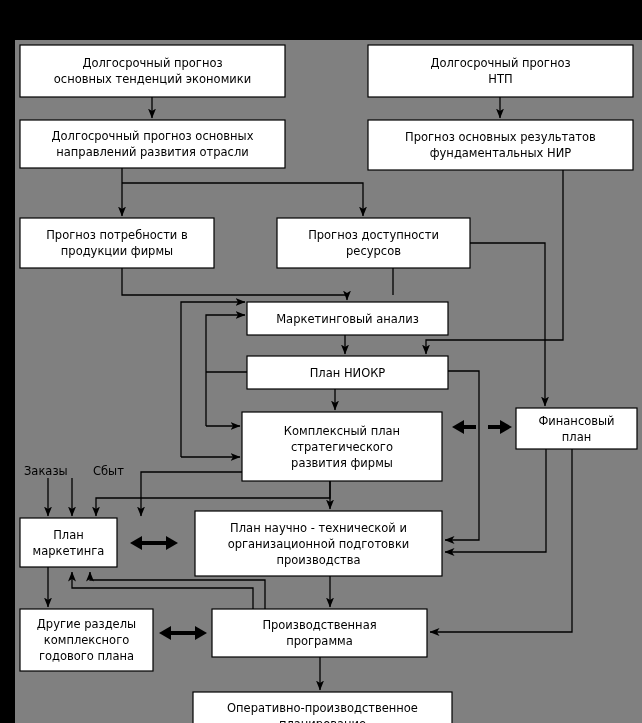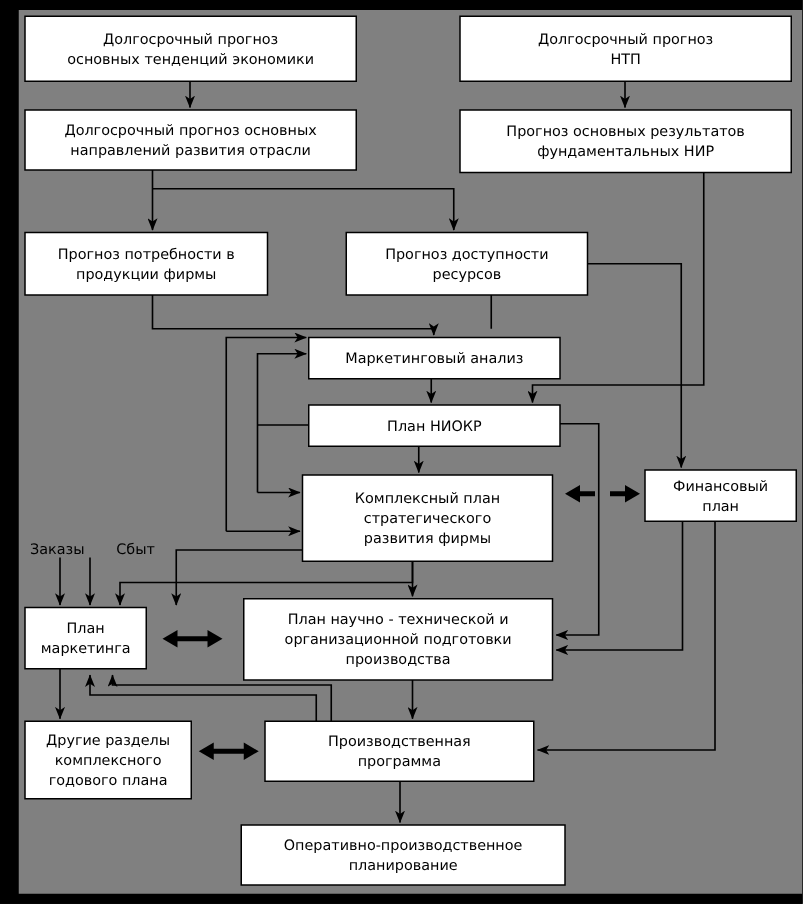--- a/index.html
+++ b/index.html
@@ -1,18 +1,18 @@
 <!DOCTYPE html>
 <html><head>
 <meta charset="utf-8">
 <style>
   html,body{margin:0;padding:0;background:#000;}
   body{width:642px;height:723px;overflow:hidden;
        font-family:"DejaVu Sans","Liberation Sans",sans-serif;}
-  #diagram-root{position:relative;width:642px;height:547px;background:#000;}
+  #diagram-root{position:relative;width:642px;height:547px;background:#000;margin-top:32px;}
   #canvas{position:absolute;left:0;top:0;width:642px;height:723px;display:block;}
   .node-label{font-family:"DejaVu Sans","Liberation Sans",sans-serif;
               font-size:11.5px;fill:#000;text-anchor:middle;}
   .edge-label{font-family:"DejaVu Sans","Liberation Sans",sans-serif;
               font-size:11.5px;fill:#000;text-anchor:start;}
   .box-rect{fill:#ffffff;stroke:#000000;stroke-width:1.2;}
   .conn{stroke:#000000;stroke-width:1.3;fill:none;}
   .plate{fill:#808080;}
   .frame{fill:#000000;}
 </style>

